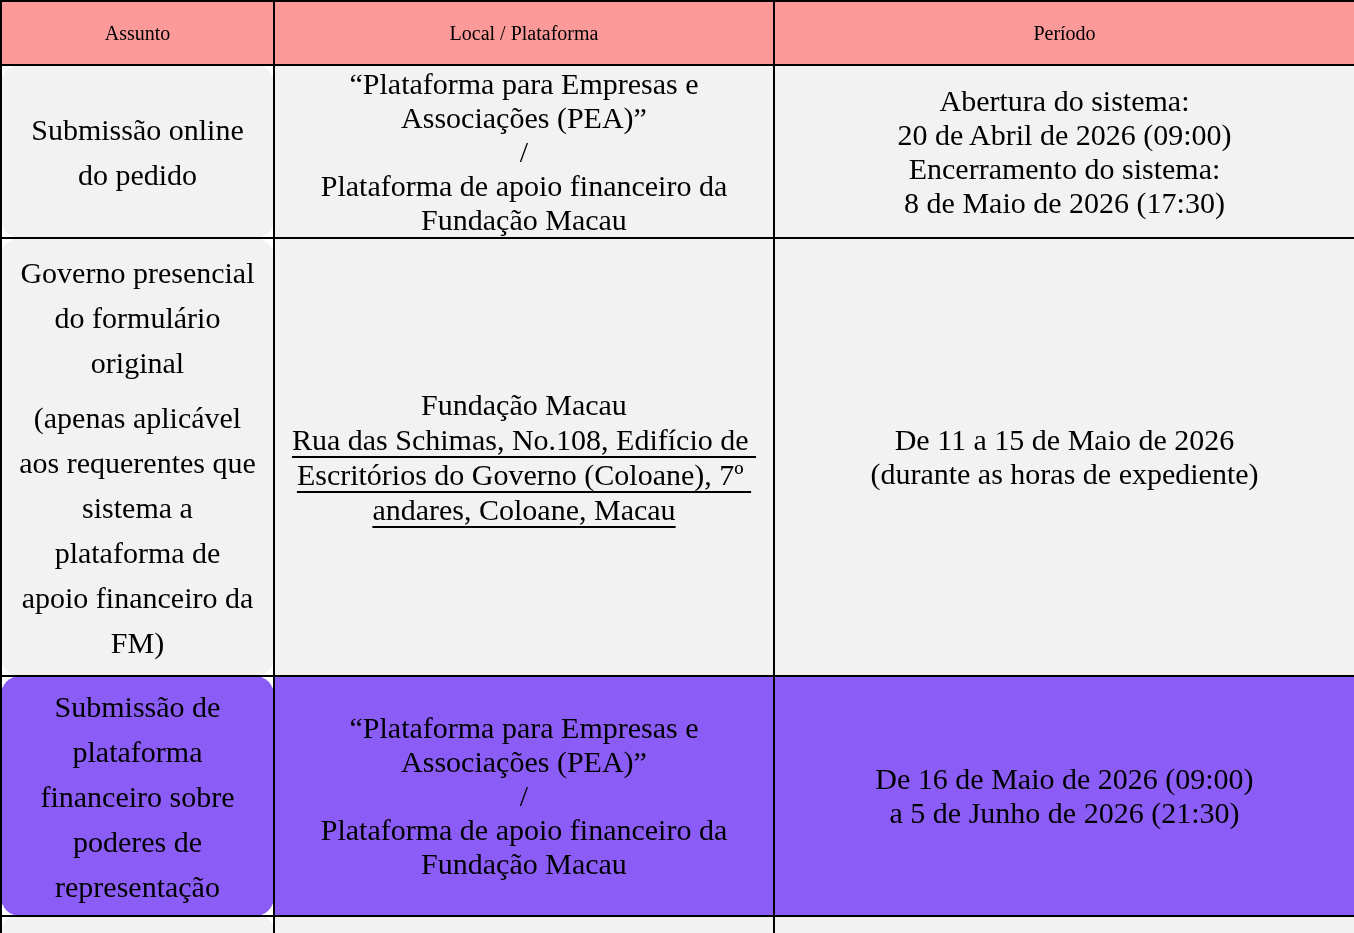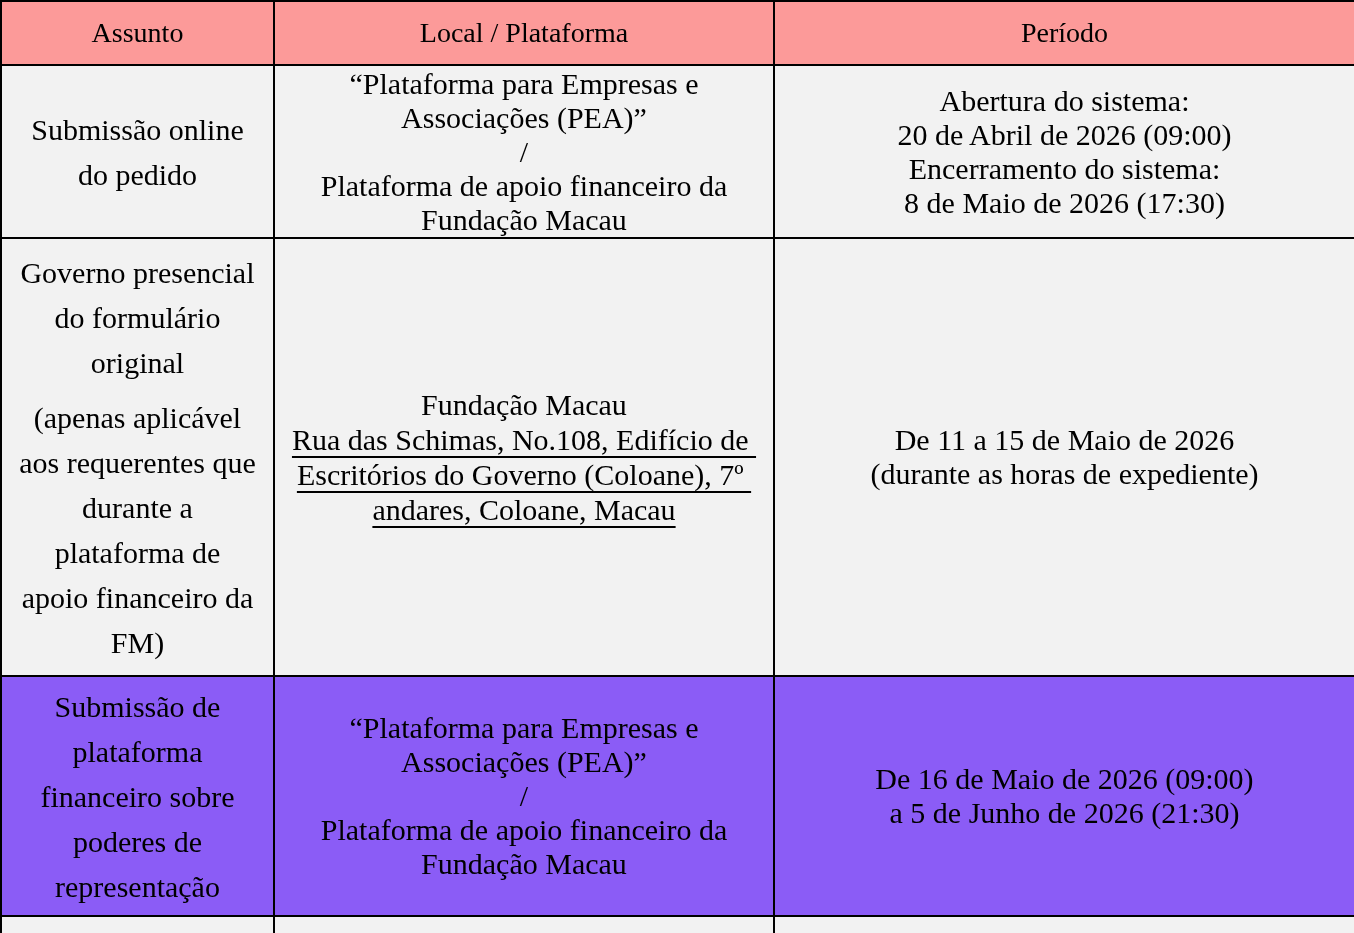--- a/index.html
+++ b/index.html
@@ -19,27 +19,27 @@
   }
   .sched th, .sched td {
     border: 2px solid #000000;
     padding: 0;
     text-align: center;
     vertical-align: middle;
     font-weight: normal;
     overflow: hidden;
   }
   .sched thead tr { height: 64px; background: #fc9a99; }
-  .sched th { font-size: 28px; }
+  .sched th { font-size: 20px; }
   .sched td { font-size: 30px; }
   tr.row-1 { height: 173px; background: #f2f2f2; }
   tr.row-2 { height: 438px; background: #f2f2f2; }
   tr.row-3 { height: 240px; background: #8b5cf6; }
   tr.row-stub { height: 30px; background: #f2f2f2; }
-  td.cell-assunto { line-height: 45px; }
+  td.cell-assunto { line-height: 45px; border-radius: 19px; }
   td.cell-local, td.cell-periodo { line-height: 34px; }
   tr.row-2 td.cell-local { line-height: 35px; }
   .para2 { margin-top: 10px; }
   .ln { white-space: pre; }
   .u {
     text-decoration: underline;
     text-decoration-thickness: 2px;
     text-underline-offset: 6px;
   }
 </style>
@@ -83,21 +83,21 @@
       <tr class="row-2">
         <td class="cell-assunto">
           <div class="para1">
             <div class="ln">Governo presencial</div>
             <div class="ln">do formulário</div>
             <div class="ln">original</div>
           </div>
           <div class="para2">
             <div class="ln">(apenas aplicável</div>
             <div class="ln">aos requerentes que</div>
-            <div class="ln">durante a</div>
+            <div class="ln">sistema a</div>
             <div class="ln">plataforma de</div>
             <div class="ln">apoio financeiro da</div>
             <div class="ln">FM)</div>
           </div>
         </td>
         <td class="cell-local">
           <div class="ln">Fundação Macau</div>
           <div class="ln u">Rua das Schimas, No.108, Edifício de&nbsp;</div>
           <div class="ln u">Escritórios do Governo (Coloane), 7º&nbsp;</div>
           <div class="ln u">andares, Coloane, Macau</div>

